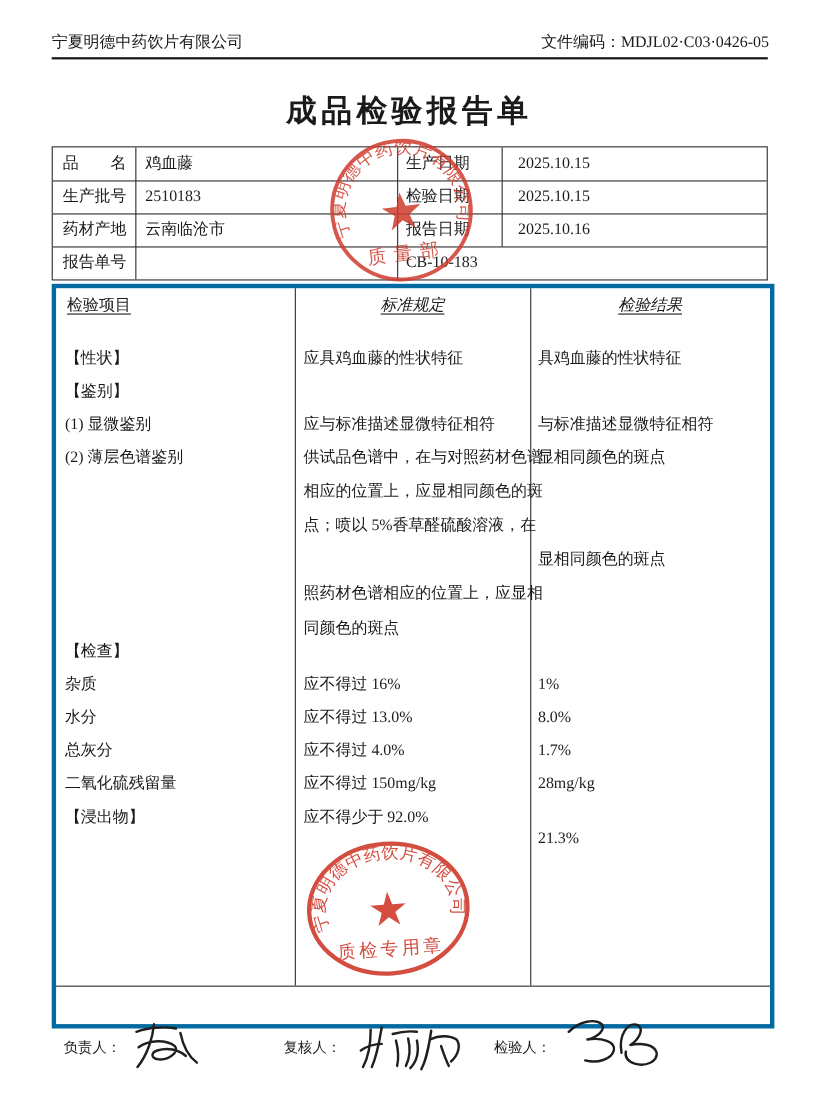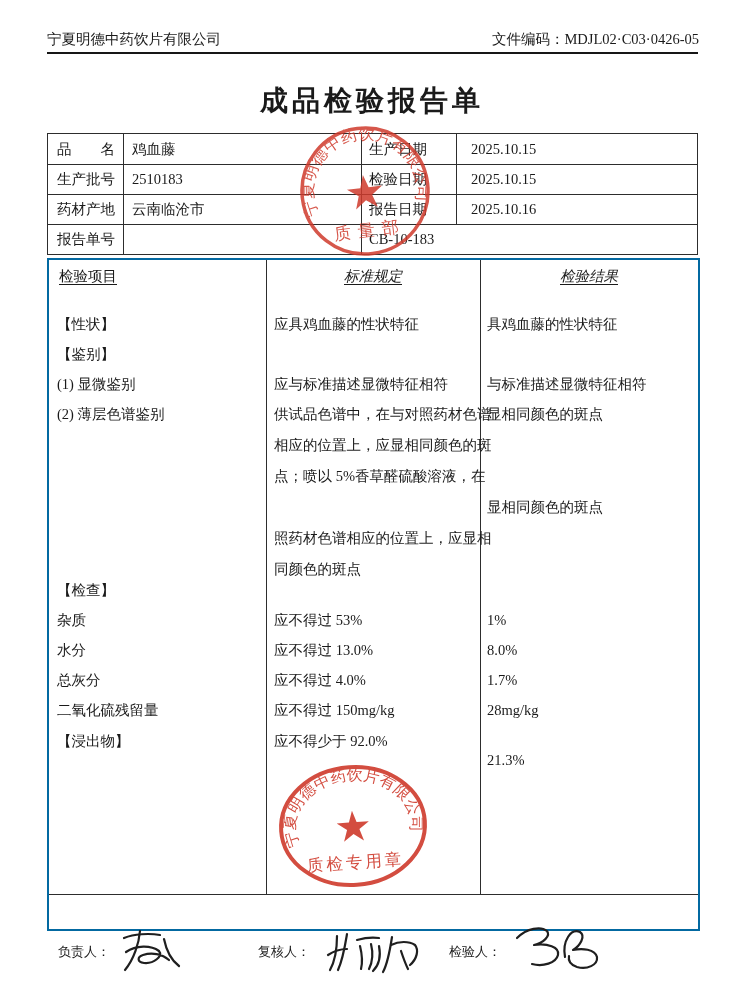--- a/index.html
+++ b/index.html
@@ -14,21 +14,21 @@
   .doccode{right:45px;top:29px;}
   .head-rule{left:47px;top:52px;width:651px;height:2px;background:#161616;}
   
   .title{left:0;top:82px;width:744px;text-align:center;font-size:28px;font-weight:bold;letter-spacing:4px;}
   
   .info-table{left:47px;top:133px;width:649px;height:120px;border:1px solid #2d2d2d;}
   .hline{position:absolute;left:0;width:100%;height:1px;background:#2d2d2d;}
   .vline{position:absolute;top:0;width:1px;background:#2d2d2d;}
   .cell{position:absolute;font-size:14.5px;line-height:20px;white-space:nowrap;}
   
-  .insp-table{left:47px;top:258px;width:649px;height:669px;border:2px solid #0369a1;}
+  .insp-table{left:47px;top:258px;width:649px;height:669px;border:4px solid #0369a1;}
   .colhead{text-decoration:underline;text-underline-offset:3px;}
   .center-col{text-align:center;font-style:italic;}
   
   .concl{position:absolute;left:41px;top:648px;font-size:14.5px;white-space:nowrap;}
   
   .stamp{pointer-events:none;}
   .stamp svg{display:block;}
   .stamp-top{left:292px;top:118px;transform:rotate(-7deg);opacity:.85;}
   .stamp-bottom{left:272px;top:760px;transform:rotate(-4deg);opacity:.9;}
   
@@ -100,21 +100,21 @@
     <span class="cell" style="left:225px;top:175px">相应的位置上，应显相同颜色的斑</span>
     <span class="cell" style="left:225px;top:206px">点；喷以 5%香草醛硫酸溶液，在</span>
     <span class="cell" style="left:225px;top:268px">照药材色谱相应的位置上，应显相</span>
     <span class="cell" style="left:225px;top:299px">同颜色的斑点</span>
     <span class="cell" style="left:438px;top:144px">显相同颜色的斑点</span>
     <span class="cell" style="left:438px;top:237px">显相同颜色的斑点</span>
 
     <span class="cell" style="left:8px;top:320px">【检查】</span>
 
     <span class="cell" style="left:8px;top:350px">杂质</span>
-    <span class="cell" style="left:225px;top:350px">应不得过 53%</span>
+    <span class="cell" style="left:225px;top:350px">应不得过 16%</span>
     <span class="cell" style="left:438px;top:350px">1%</span>
 
     <span class="cell" style="left:8px;top:380px">水分</span>
     <span class="cell" style="left:225px;top:380px">应不得过 13.0%</span>
     <span class="cell" style="left:438px;top:380px">8.0%</span>
 
     <span class="cell" style="left:8px;top:410px">总灰分</span>
     <span class="cell" style="left:225px;top:410px">应不得过 4.0%</span>
     <span class="cell" style="left:438px;top:410px">1.7%</span>
 

